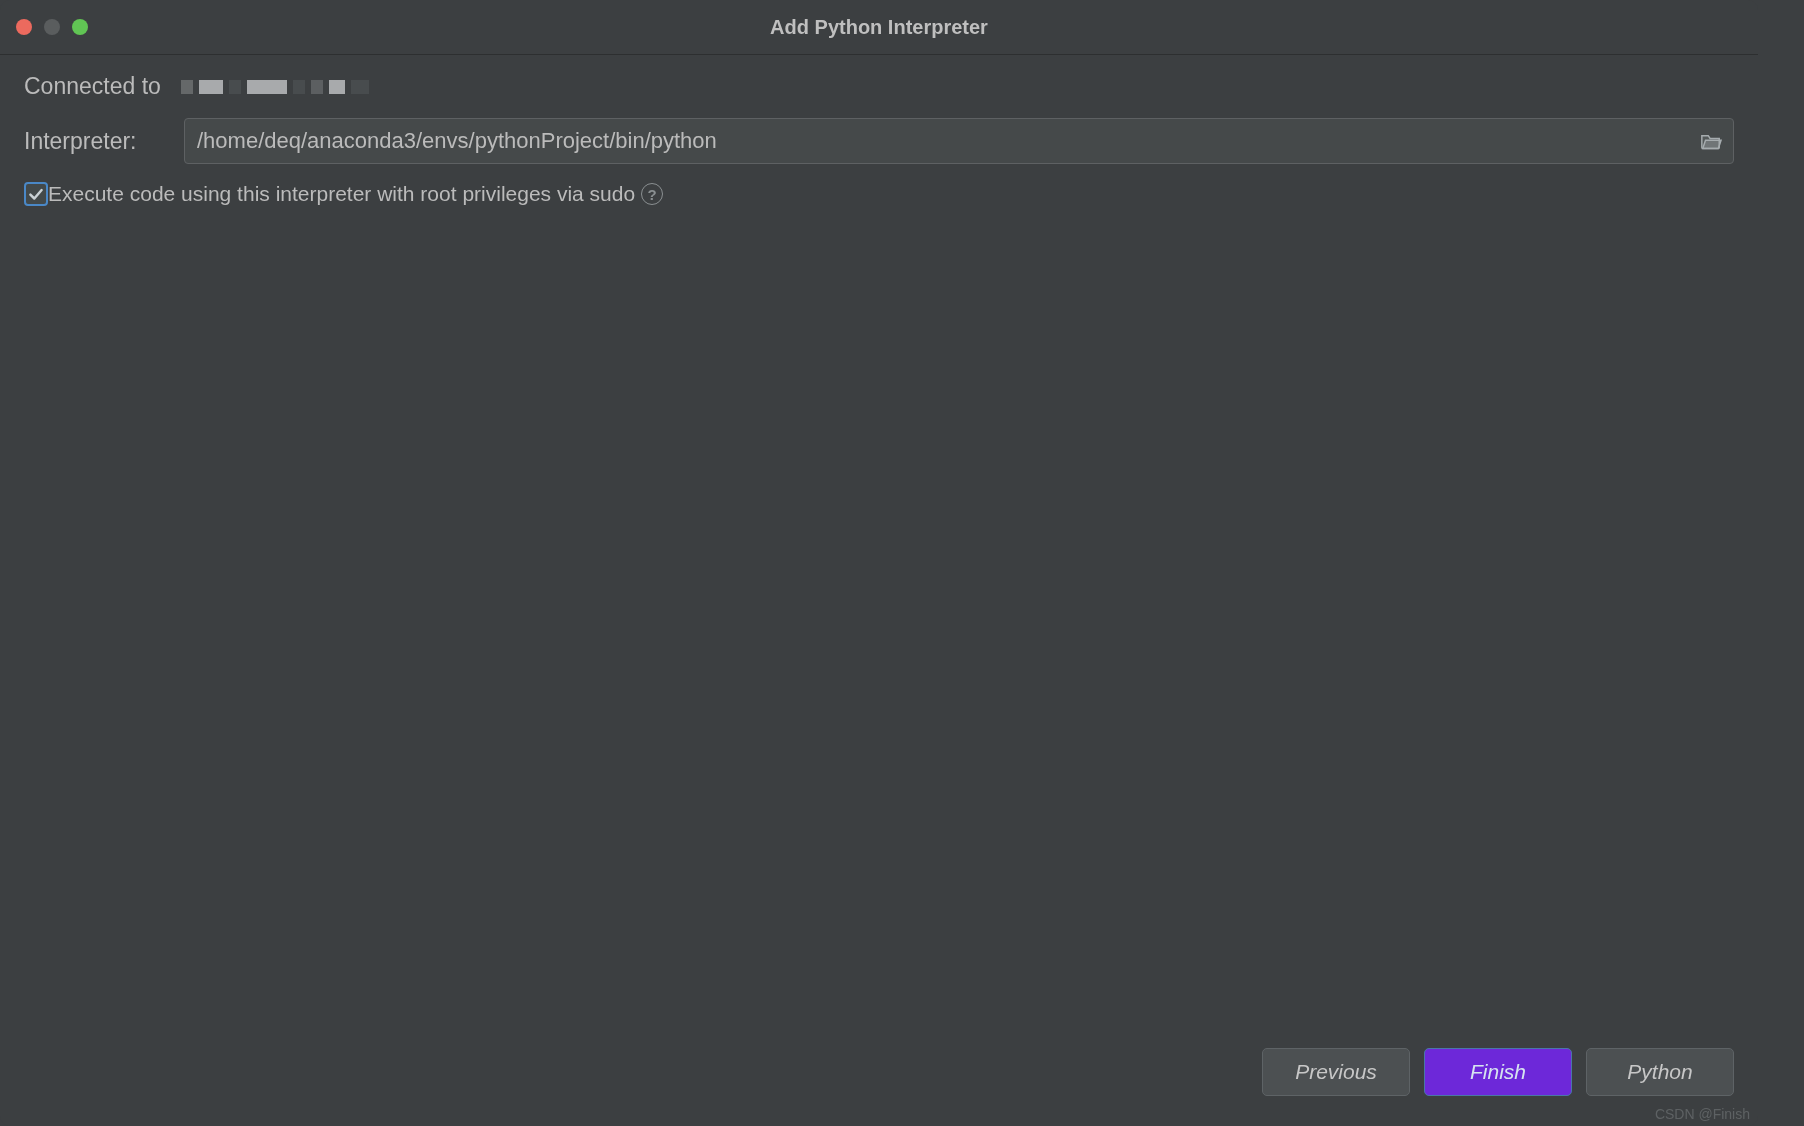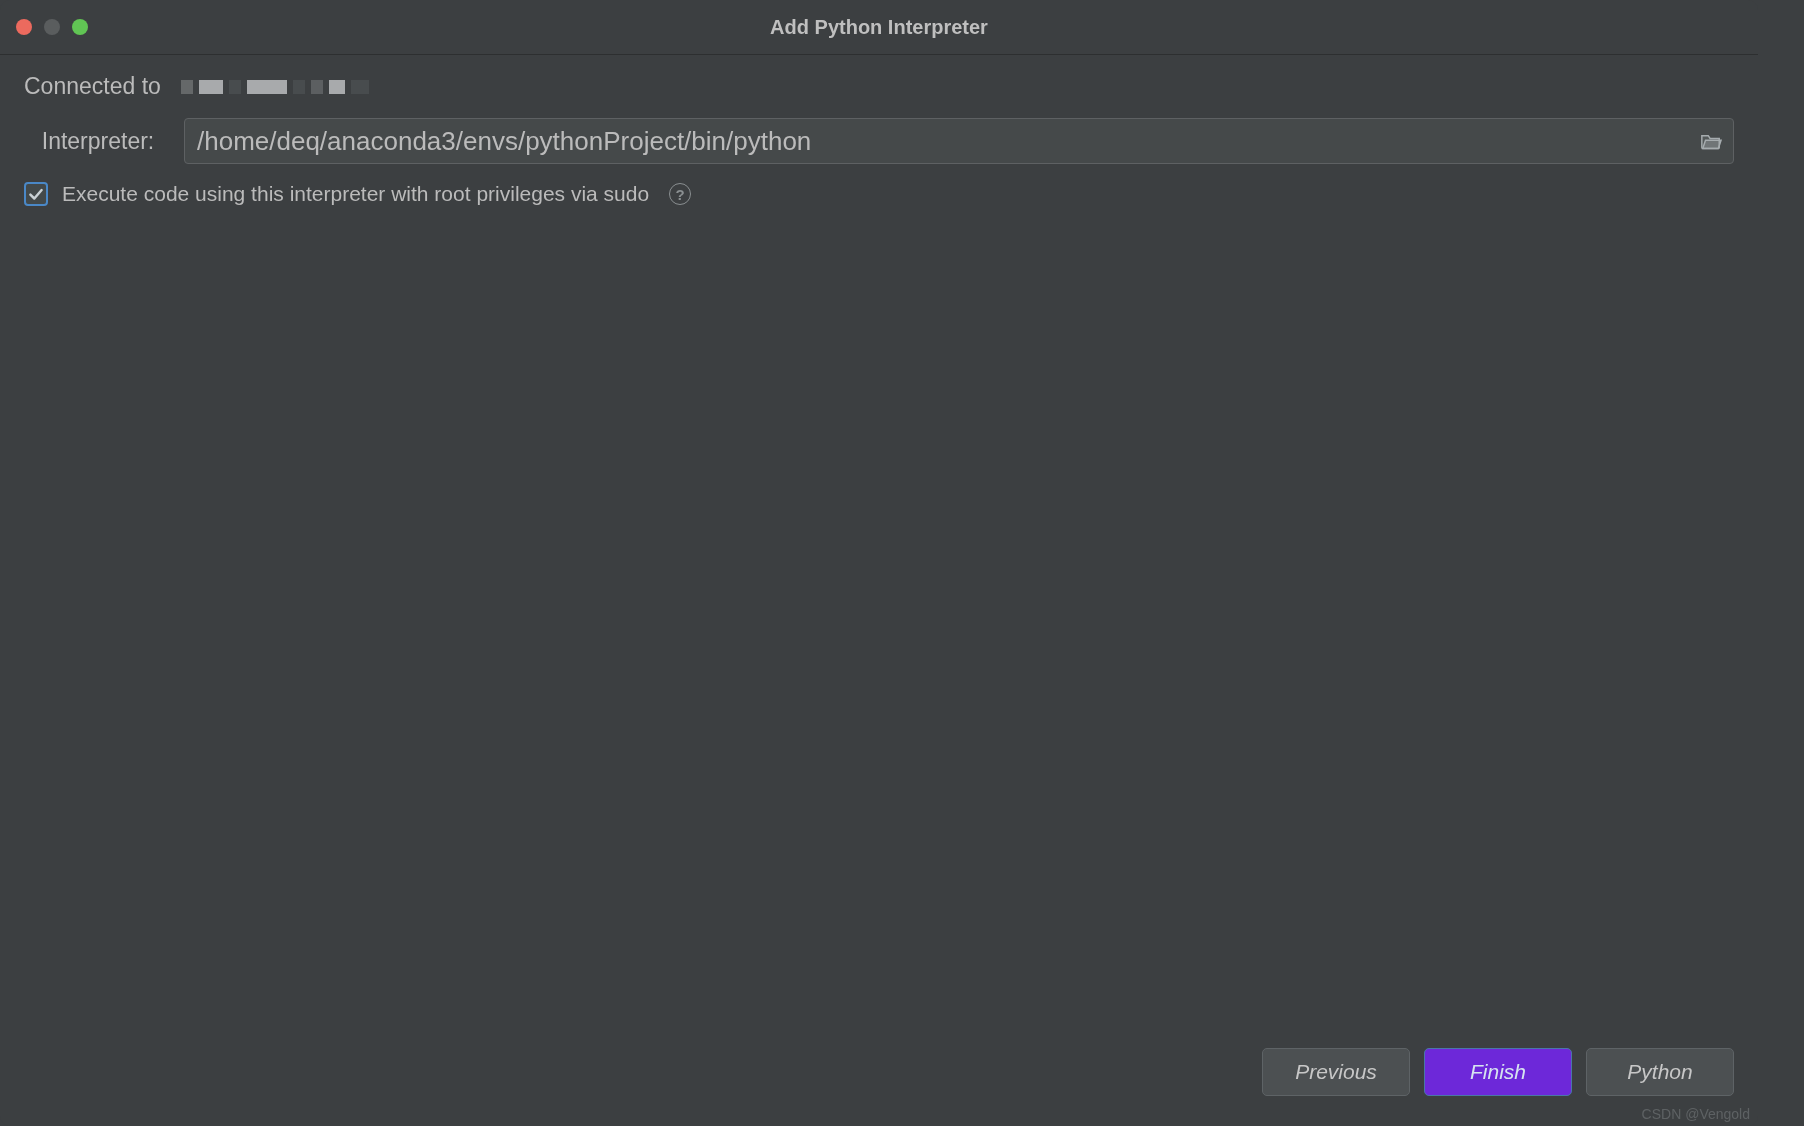--- a/index.html
+++ b/index.html
@@ -82,54 +82,52 @@
     .rb1 { width: 12px; opacity: .38; }
     .rb2 { width: 24px; }
     .rb3 { width: 12px; opacity: .12; }
     .rb4 { width: 40px; }
     .rb5 { width: 12px; opacity: .12; }
     .rb6 { width: 12px; opacity: .3; }
     .rb7 { width: 16px; }
     .rb8 { width: 18px; opacity: .12; }
     .interp-label {
       width: 148px;
-      text-align: center;
     }
     .text-input-wrapper {
       flex: 1;
       position: relative;
     }
     .text-input {
       width: 100%;
       height: 46px;
       background: #45494a;
       border: 1px solid #5e6163;
       border-radius: 4px;
       padding: 0 48px 0 12px;
       color: #bbbbbb;
-      font-size: 26px;
+      font-size: 22px;
       outline: none;
       font-family: inherit;
     }
     .browse-icon {
       position: absolute;
       right: 12px;
       top: 50%;
       transform: translateY(-50%);
       width: 22px;
       height: 18px;
       display: flex;
       align-items: center;
       justify-content: center;
       cursor: pointer;
     }
     .checkbox-row {
       display: flex;
       align-items: center;
-      gap: 14px;
     }
     .checkbox {
       width: 24px;
       height: 24px;
       border: 2px solid #4a88c7;
       border-radius: 4px;
       background: #43494a;
       display: flex;
       align-items: center;
       justify-content: center;
@@ -245,14 +243,14 @@
     </div>
 
   </div>
 
   <div class="button-bar">
     <button class="btn">Previous</button>
     <button class="btn btn-primary">Finish</button>
     <button class="btn">Python</button>
   </div>
 
-  <div class="watermark">CSDN @Vengold</div>
+  <div class="watermark">CSDN @Finish</div>
 </div>
 
 </body></html>

